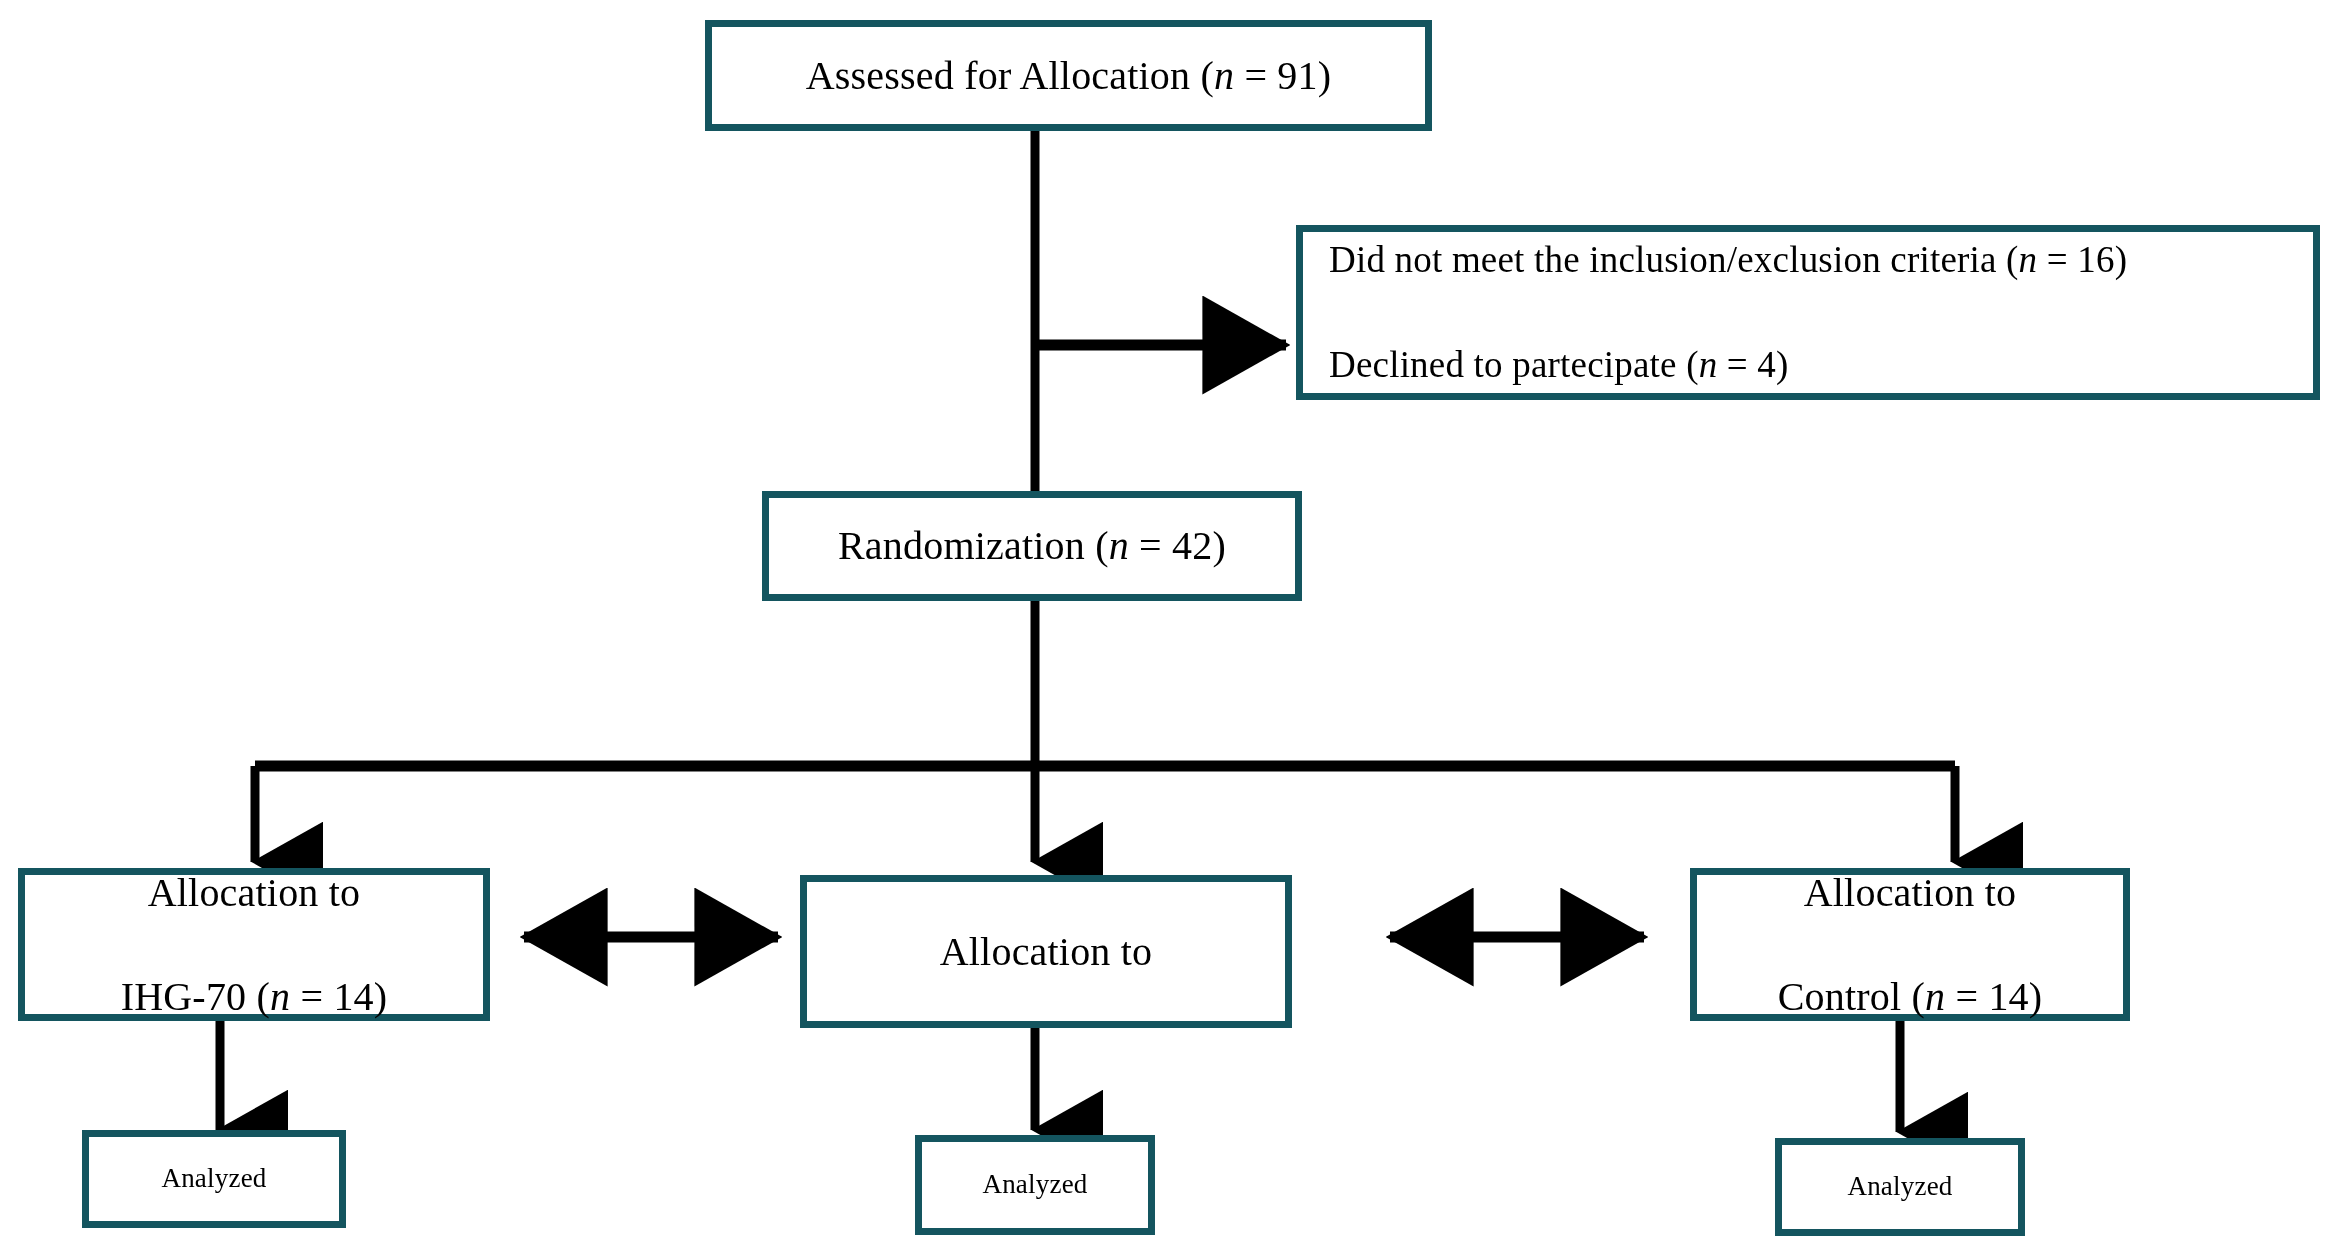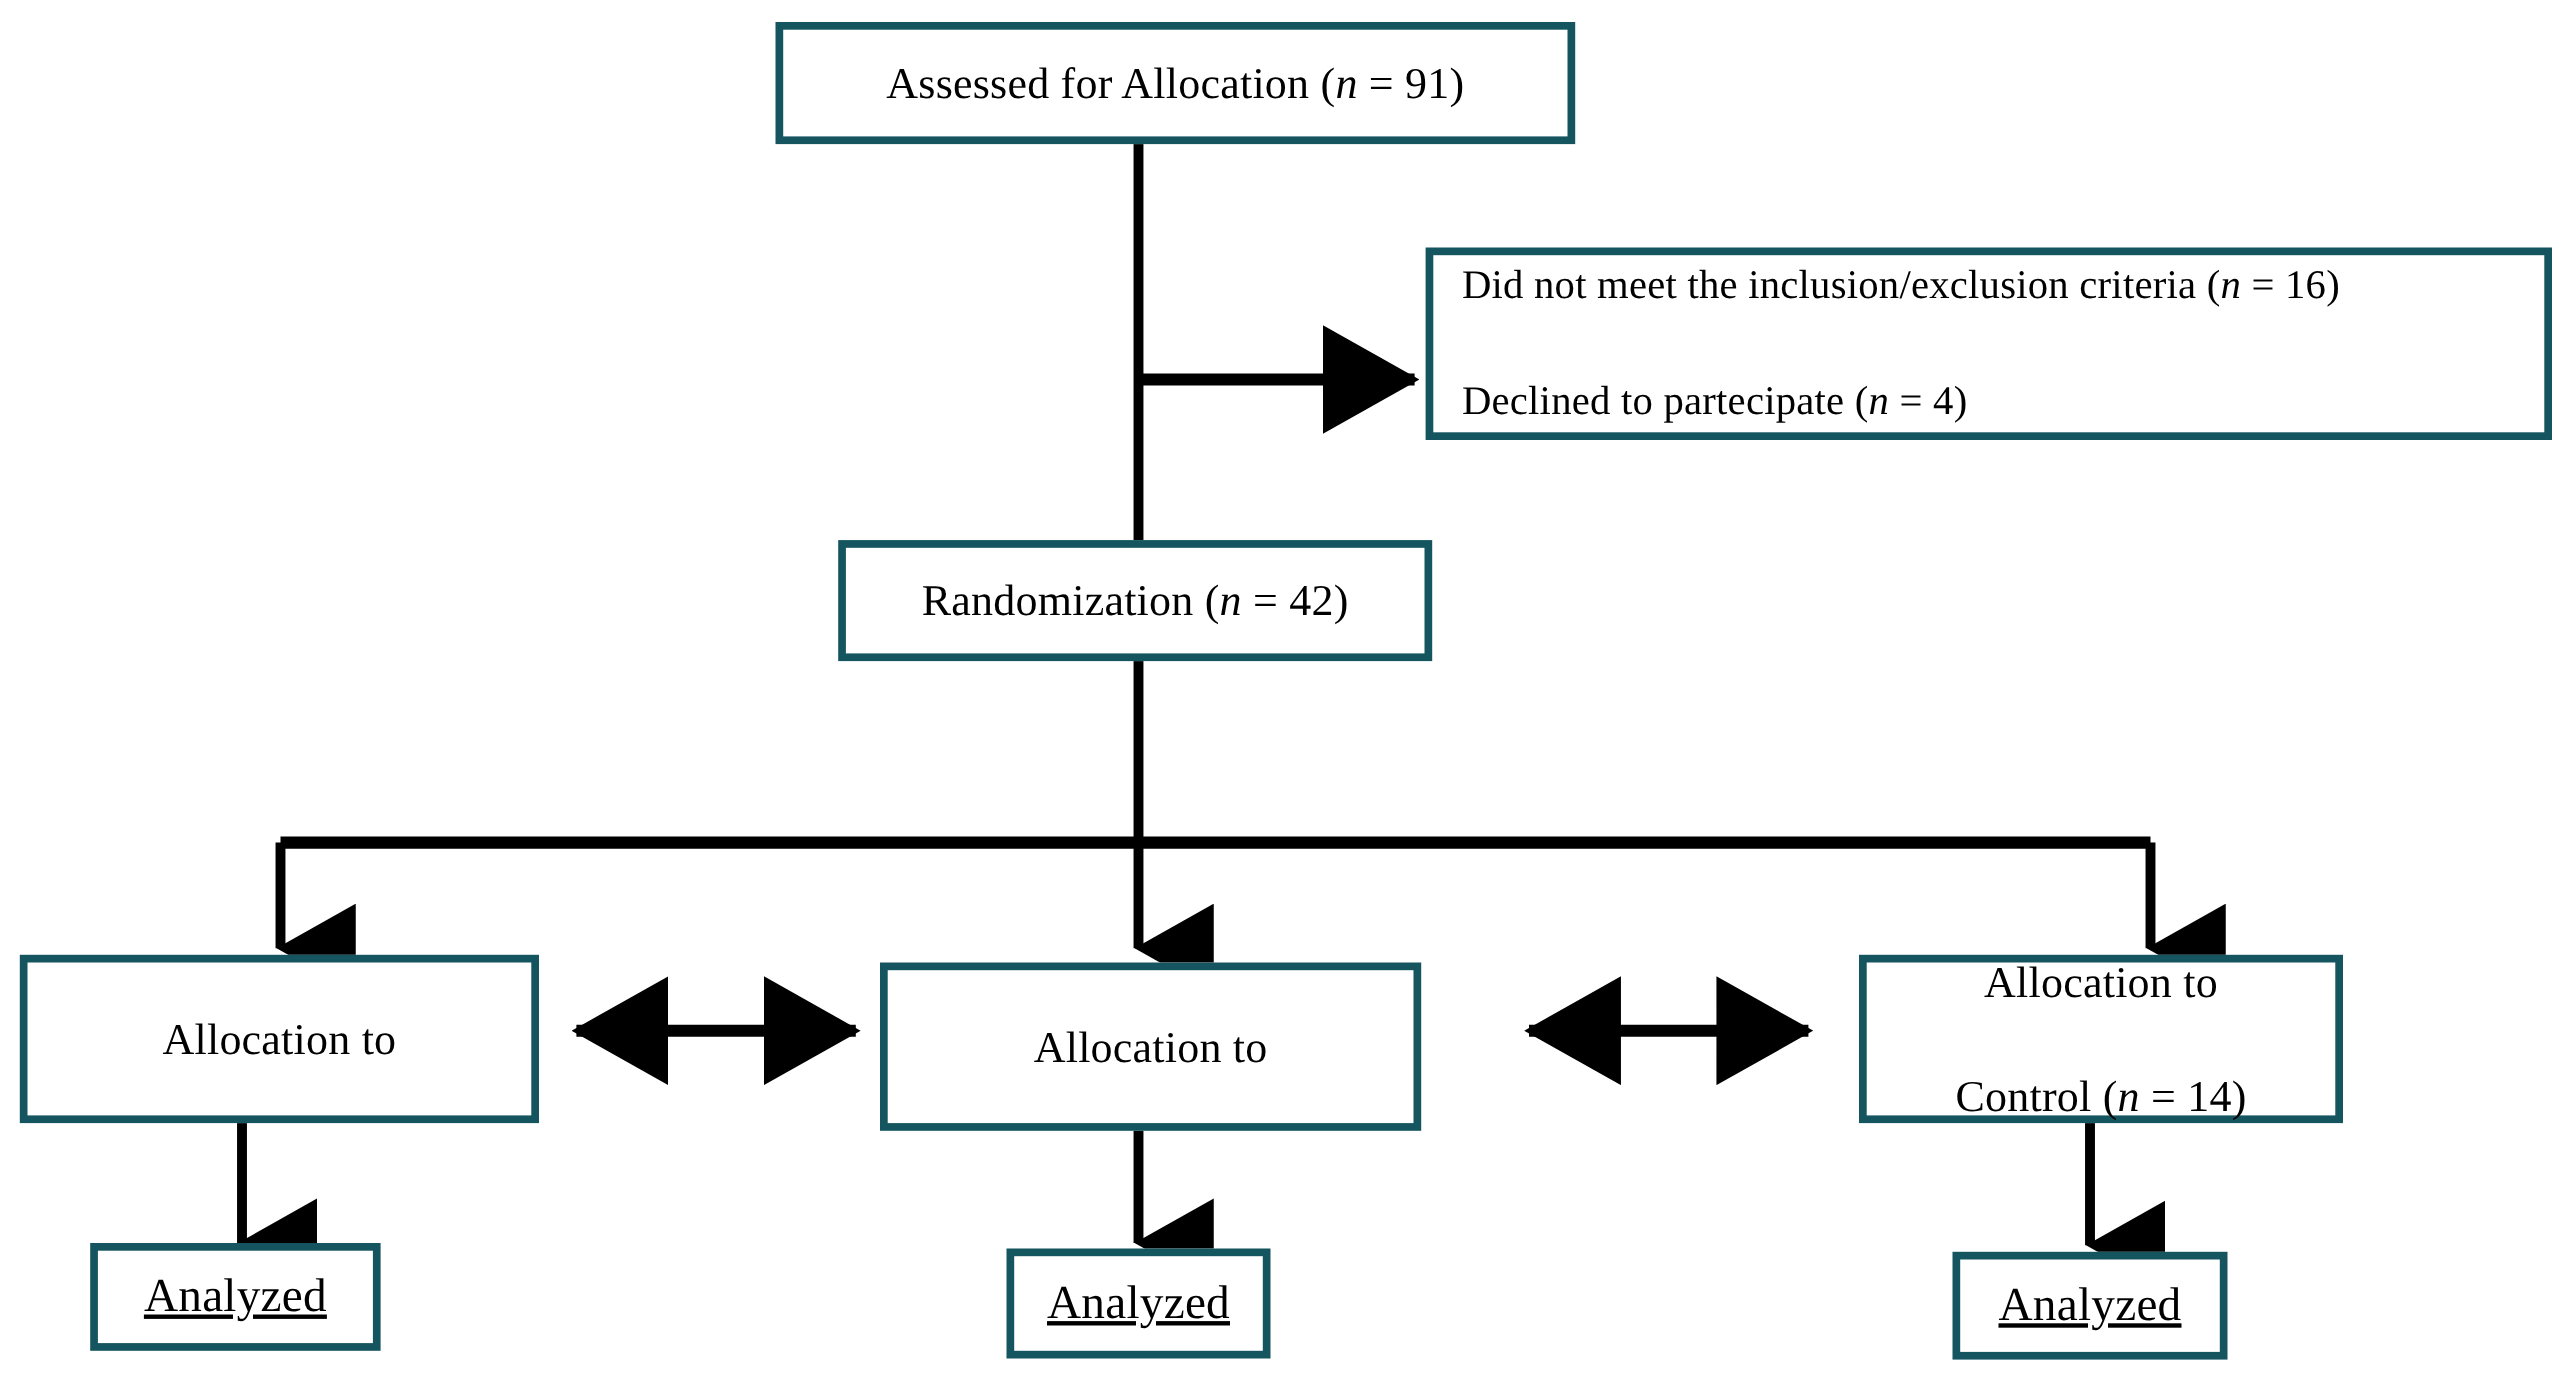--- a/index.html
+++ b/index.html
@@ -49,22 +49,21 @@
   .node-box.align-left {
     justify-content: flex-start;
   }
   .node-box.align-left .node-text {
     text-align: left;
     padding-left: 26px;
     font-size: 37px;
     line-height: 1.42;
   }
   .node-box.compact .node-text {
-    font-size: 43px;
-    text-decoration: underline;
+    font-size: 27px;
   }
 </style>
 </head>
 <body>
 
 <div id="diagram-root">
 
   <svg id="connector-layer" viewBox="0 0 2333 1257" width="2333" height="1257" xmlns="http://www.w3.org/2000/svg">
     <defs>
       <marker id="arrow-down-head" markerWidth="9" markerHeight="8" refX="4.5" refY="7.6" orient="auto" markerUnits="strokeWidth">
@@ -109,20 +108,21 @@
     </div>
   </div>
 
   <div class="node-box" style="left:762px; top:491px; width:540px; height:110px;">
     <div class="node-text"><span>Randomization (</span><span class="it">n</span><span> = 42)</span></div>
   </div>
 
   <div class="node-box" style="left:18px; top:868px; width:472px; height:153px;">
     <div class="node-text">
       <div>Allocation to</div>
+      <div><span>IHG-70 (</span><span class="it">n</span><span> = 14)</span></div>
     </div>
   </div>
 
   <div class="node-box" style="left:800px; top:875px; width:492px; height:153px;">
     <div class="node-text">
       <div>Allocation to</div>
     </div>
   </div>
 
   <div class="node-box" style="left:1690px; top:868px; width:440px; height:153px;">

